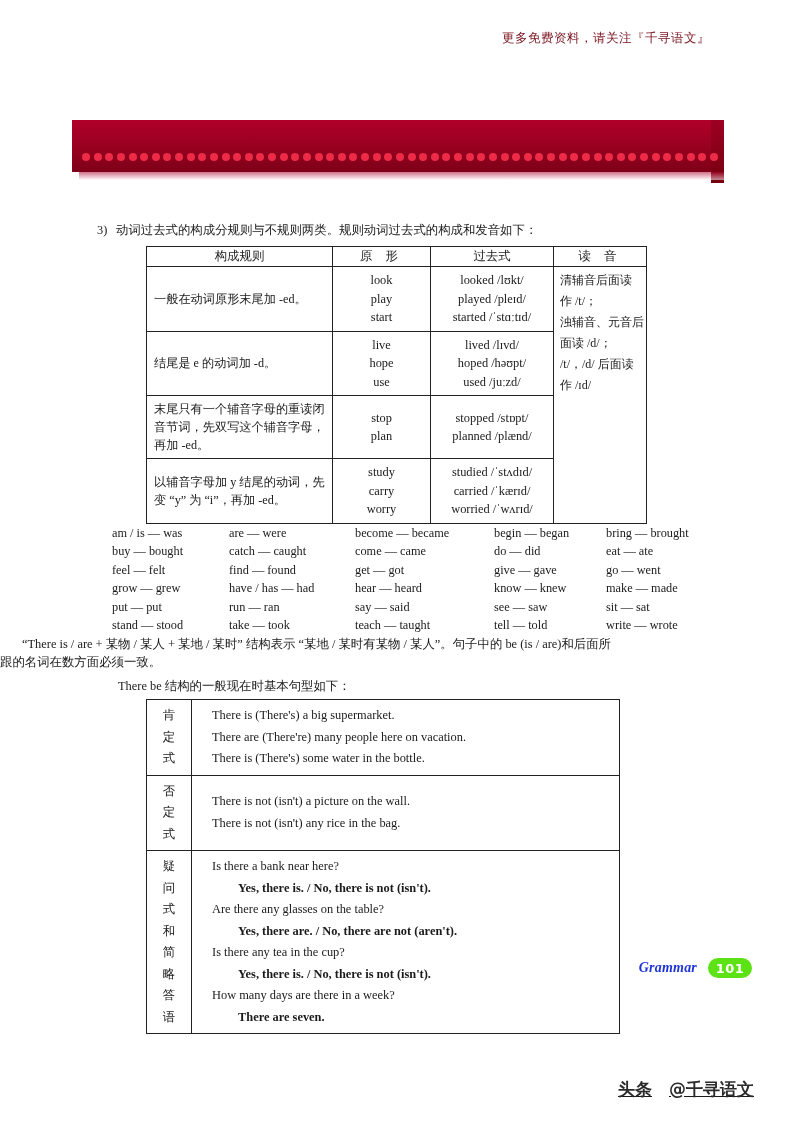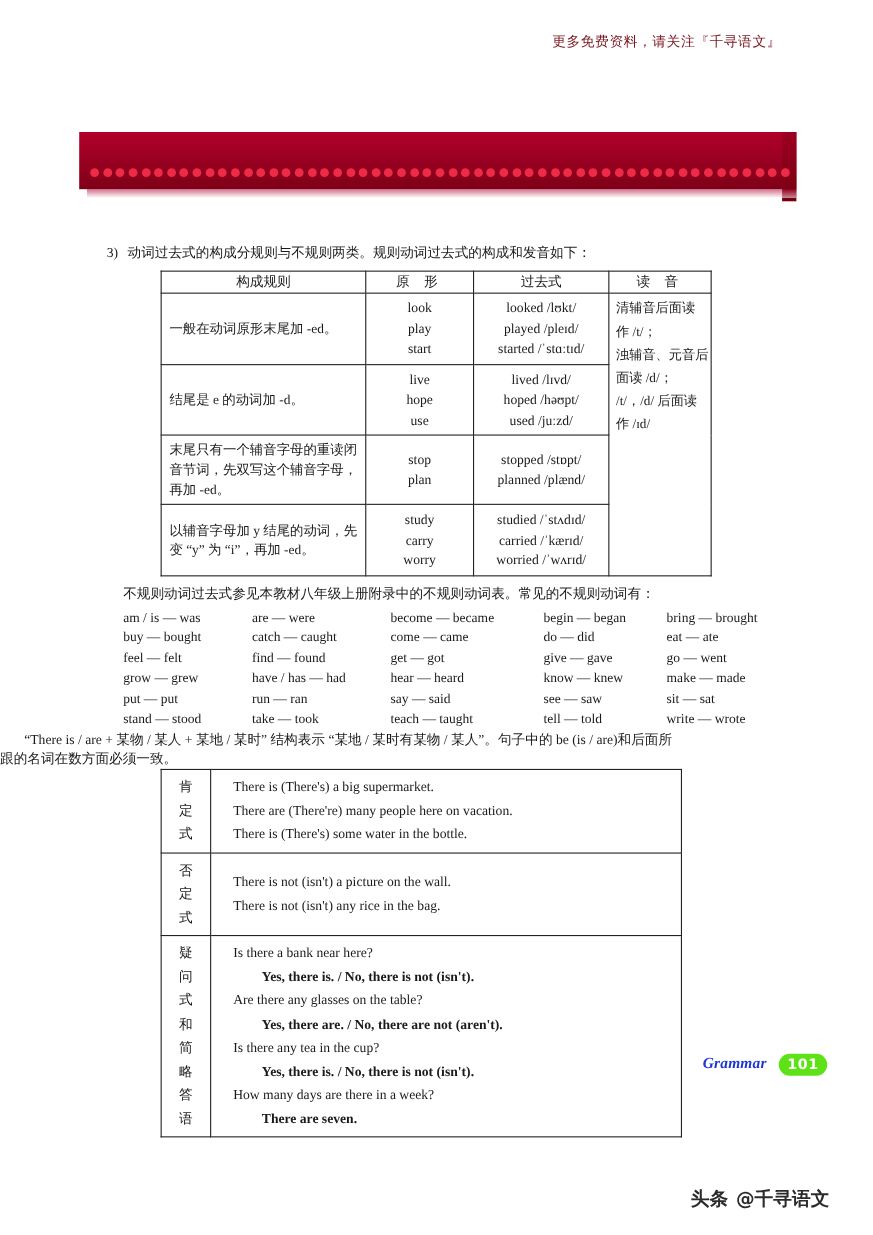--- a/index.html
+++ b/index.html
@@ -238,21 +238,22 @@
     letter-spacing: 0.5px;
   }
 
   
   .bottom-watermark {
     position: absolute;
     right: 40px;
     bottom: 22px;
     display: flex;
     align-items: center;
-    gap: 7px;
+    gap: 17px;
+    text-decoration: underline;
   }
   .bw-badge {
     font-family: "DejaVu Sans", sans-serif;
     font-size: 17px;
     font-weight: bold;
     color: #2b2b2b;
   }
   .bw-text {
     font-family: "DejaVu Sans", sans-serif;
     font-size: 17px;
@@ -396,21 +397,20 @@
         </td>
         <td class="past-cell">
           <div>studied /ˈstʌdɪd/</div>
           <div>carried /ˈkærɪd/</div>
           <div>worried /ˈwʌrɪd/</div>
         </td>
       </tr>
     </tbody>
   </table>
 
-  <p class="verbs-note">不规则动词过去式参见本教材八年级上册附录中的不规则动词表。常见的不规则动词有：</p>
   <div class="verbs-grid">
     <span>am / is — was</span>
     <span>are — were</span>
     <span>become — became</span>
     <span>begin — began</span>
     <span>bring — brought</span>
     <span>buy — bought</span>
     <span>catch — caught</span>
     <span>come — came</span>
     <span>do — did</span>
@@ -434,20 +434,21 @@
     <span>take — took</span>
     <span>teach — taught</span>
     <span>tell — told</span>
     <span>write — wrote</span>
   </div>
 
   <p class="tb-para">
     <span class="first-ind">“There is / are + 某物 / 某人 + 某地 / 某时” 结构表示 “某地 / 某时有某物 / 某人”。句子中的 be (is / are)和后面所</span><br>
     <span>跟的名词在数方面必须一致。</span>
   </p>
+  <p class="tb-lead">There be 结构的一般现在时基本句型如下：</p>
 
   <table class="tb-table">
     <tbody>
       <tr>
         <td class="tb-label">
           <div>肯</div>
           <div>定</div>
           <div>式</div>
         </td>
         <td class="tb-body">

